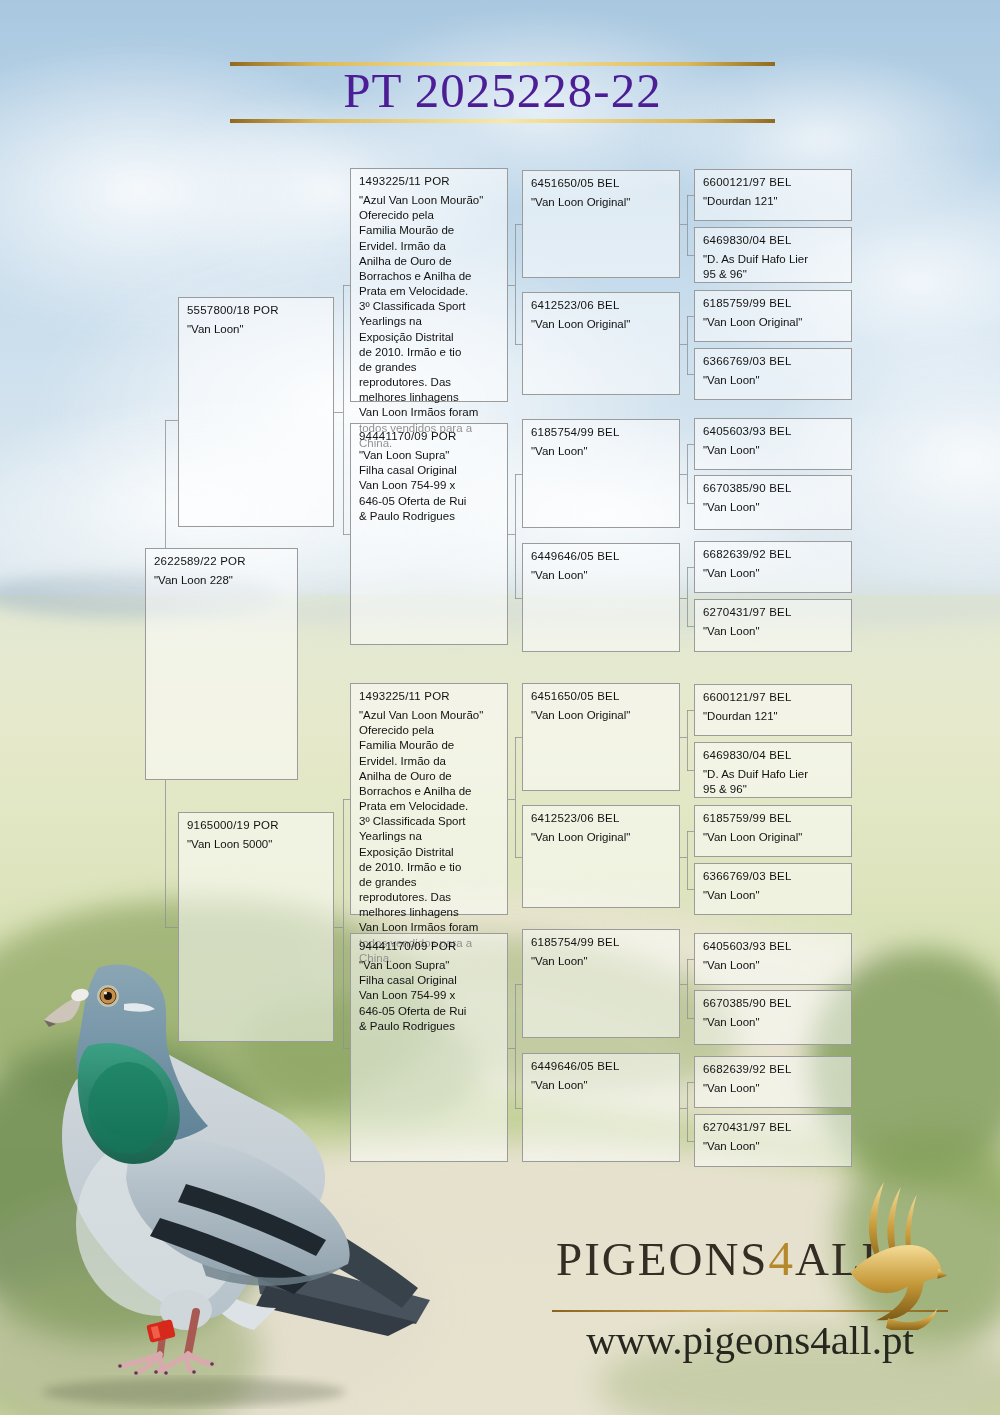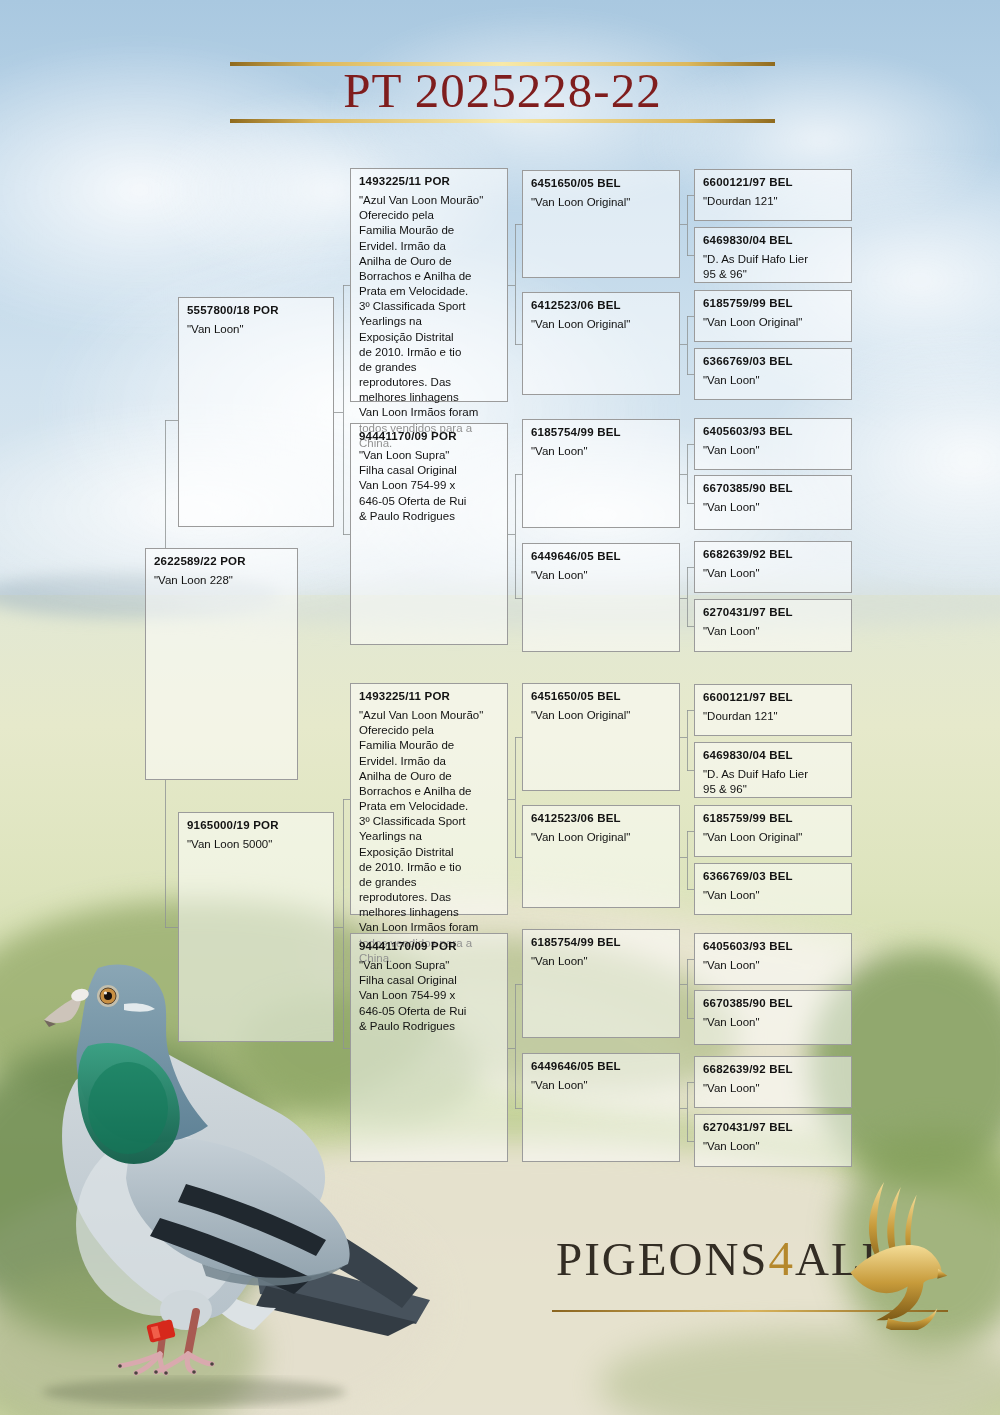--- a/index.html
+++ b/index.html
@@ -12,26 +12,26 @@
        background:linear-gradient(180deg,#e2e8d4 0%,#e6e9cb 16%,#dde4bd 36%,#cfdaa8 54%,#bccb90 72%,#d0d9ab 100%);}
   .cloud{position:absolute;border-radius:50%;
        background:radial-gradient(closest-side,rgba(255,255,255,.97),rgba(255,255,255,0));
        filter:blur(7px);}
   .blob{position:absolute;border-radius:48%;}
   
   .gline{position:absolute;left:230px;width:545px;height:4px;z-index:4;
        background:linear-gradient(90deg,#8f6a1e,#dcb85c 16%,#f7e9a9 50%,#dcb85c 84%,#8f6a1e);}
   #title{position:absolute;left:230px;top:64px;width:545px;height:54px;z-index:4;
        text-align:center;font-family:"Liberation Serif",serif;font-size:49px;line-height:54px;
-       color:#7f1d1d;letter-spacing:1px;}
+       color:#4c1d95;letter-spacing:1px;}
   
   .pbox{position:absolute;box-sizing:border-box;z-index:3;
        background:rgba(255,255,255,.52);border:1px solid #9b9b9b;
        padding:6px 8px;color:#121212;}
-  .pbox .ring{font-size:11.5px;font-weight:700;letter-spacing:.2px;margin-bottom:6px;}
+  .pbox .ring{font-size:11.5px;font-weight:400;letter-spacing:.2px;margin-bottom:6px;}
   .pbox .pbody{font-size:11.5px;line-height:1.32;white-space:pre-line;}
   .cl{position:absolute;background:#8f9494;opacity:.8;z-index:2;}
   
   #brand{position:absolute;left:556px;top:1230px;width:340px;z-index:5;
        font-family:"Liberation Serif",serif;font-size:47px;letter-spacing:2px;color:#332d24;}
   #brand .num{color:#b5882c;font-size:49px;}
   #brandrule{position:absolute;left:552px;top:1310px;width:396px;height:2px;z-index:5;
        background:linear-gradient(90deg,#8a6520,#d9b45c 50%,#8a6520);}
   #website{position:absolute;left:552px;top:1316px;width:396px;z-index:5;text-align:center;
        font-family:"Liberation Serif",serif;font-size:41px;color:#27261f;}
@@ -394,13 +394,14 @@
     <g fill="url(#goldG)">
       <path d="M56 0 C36 30 35 64 57 90 C45 60 47 28 56 0 Z"></path>
       <path d="M73 5 C55 34 54 68 74 93 C63 64 65 32 73 5 Z"></path>
       <path d="M89 13 C74 40 74 71 88 95 C80 68 82 40 89 13 Z"></path>
       <path d="M22 92 C48 64 88 56 104 72 C114 82 117 92 111 96 C106 99 100 98 96 102 C94 126 74 142 48 140 C66 132 78 120 80 106 C62 118 38 114 22 92 Z"></path>
       <path d="M111 88 L120 95 L110 98 Z"></path>
       <path d="M60 138 C82 146 100 142 110 128 C104 150 80 158 58 148 Z"></path>
     </g>
   </svg>
   <div id="brandrule"></div>
+  <div id="website">www.pigeons4all.pt</div>
 </div>
 
 </body></html>

